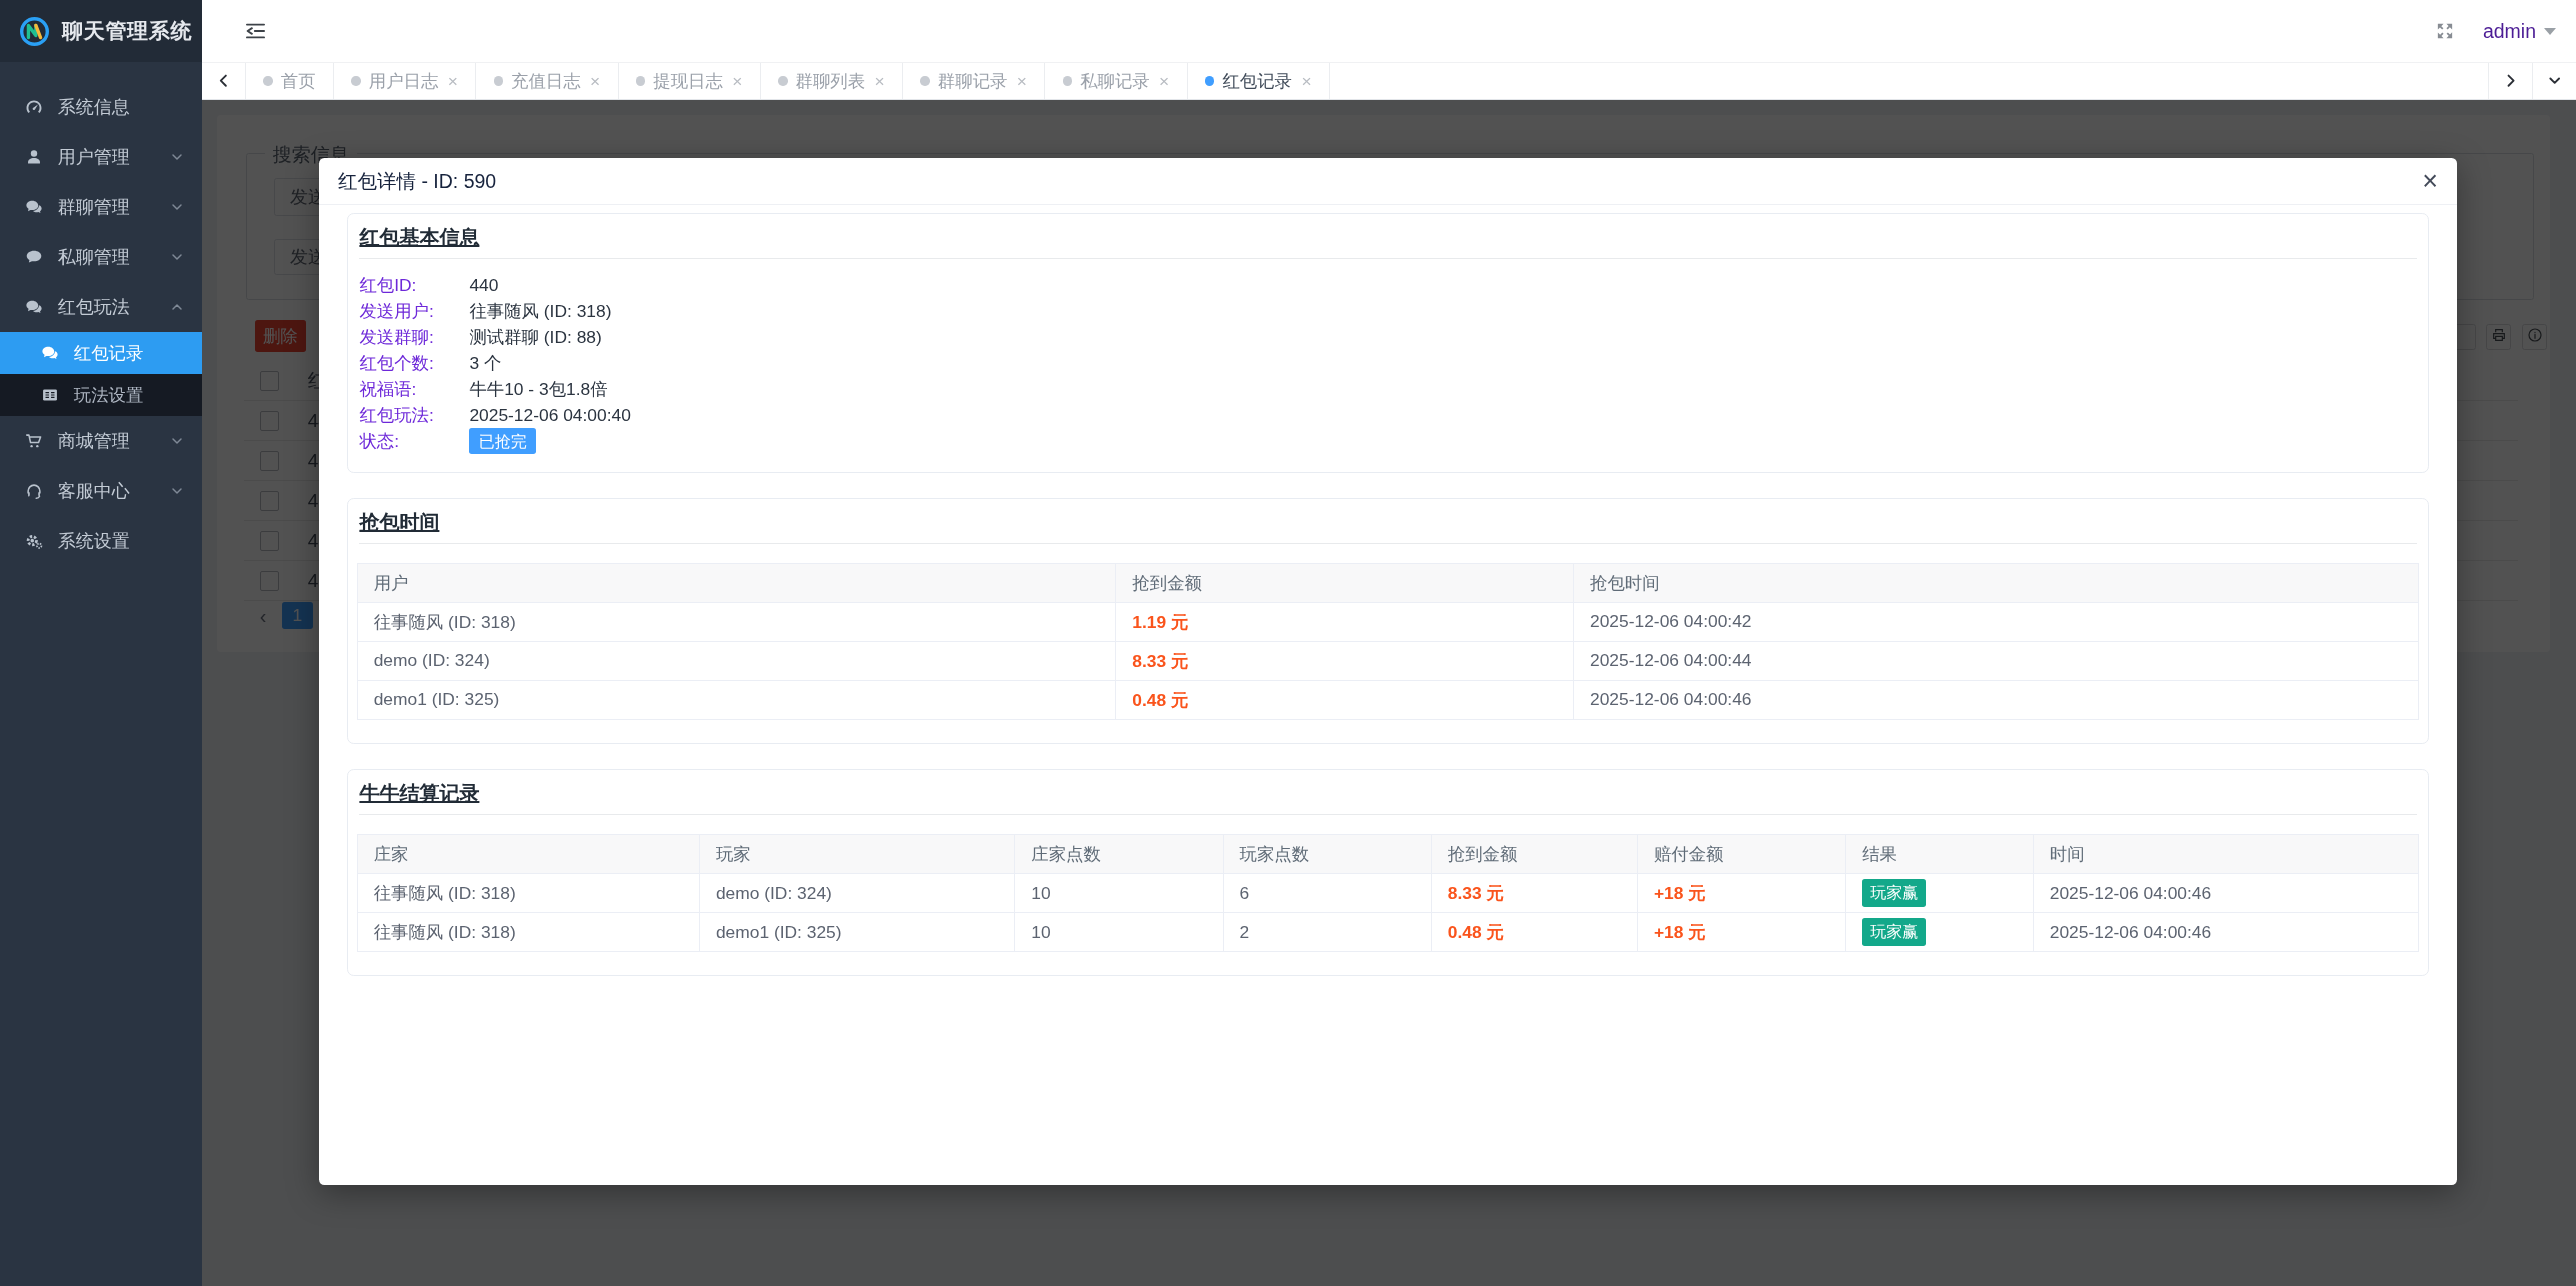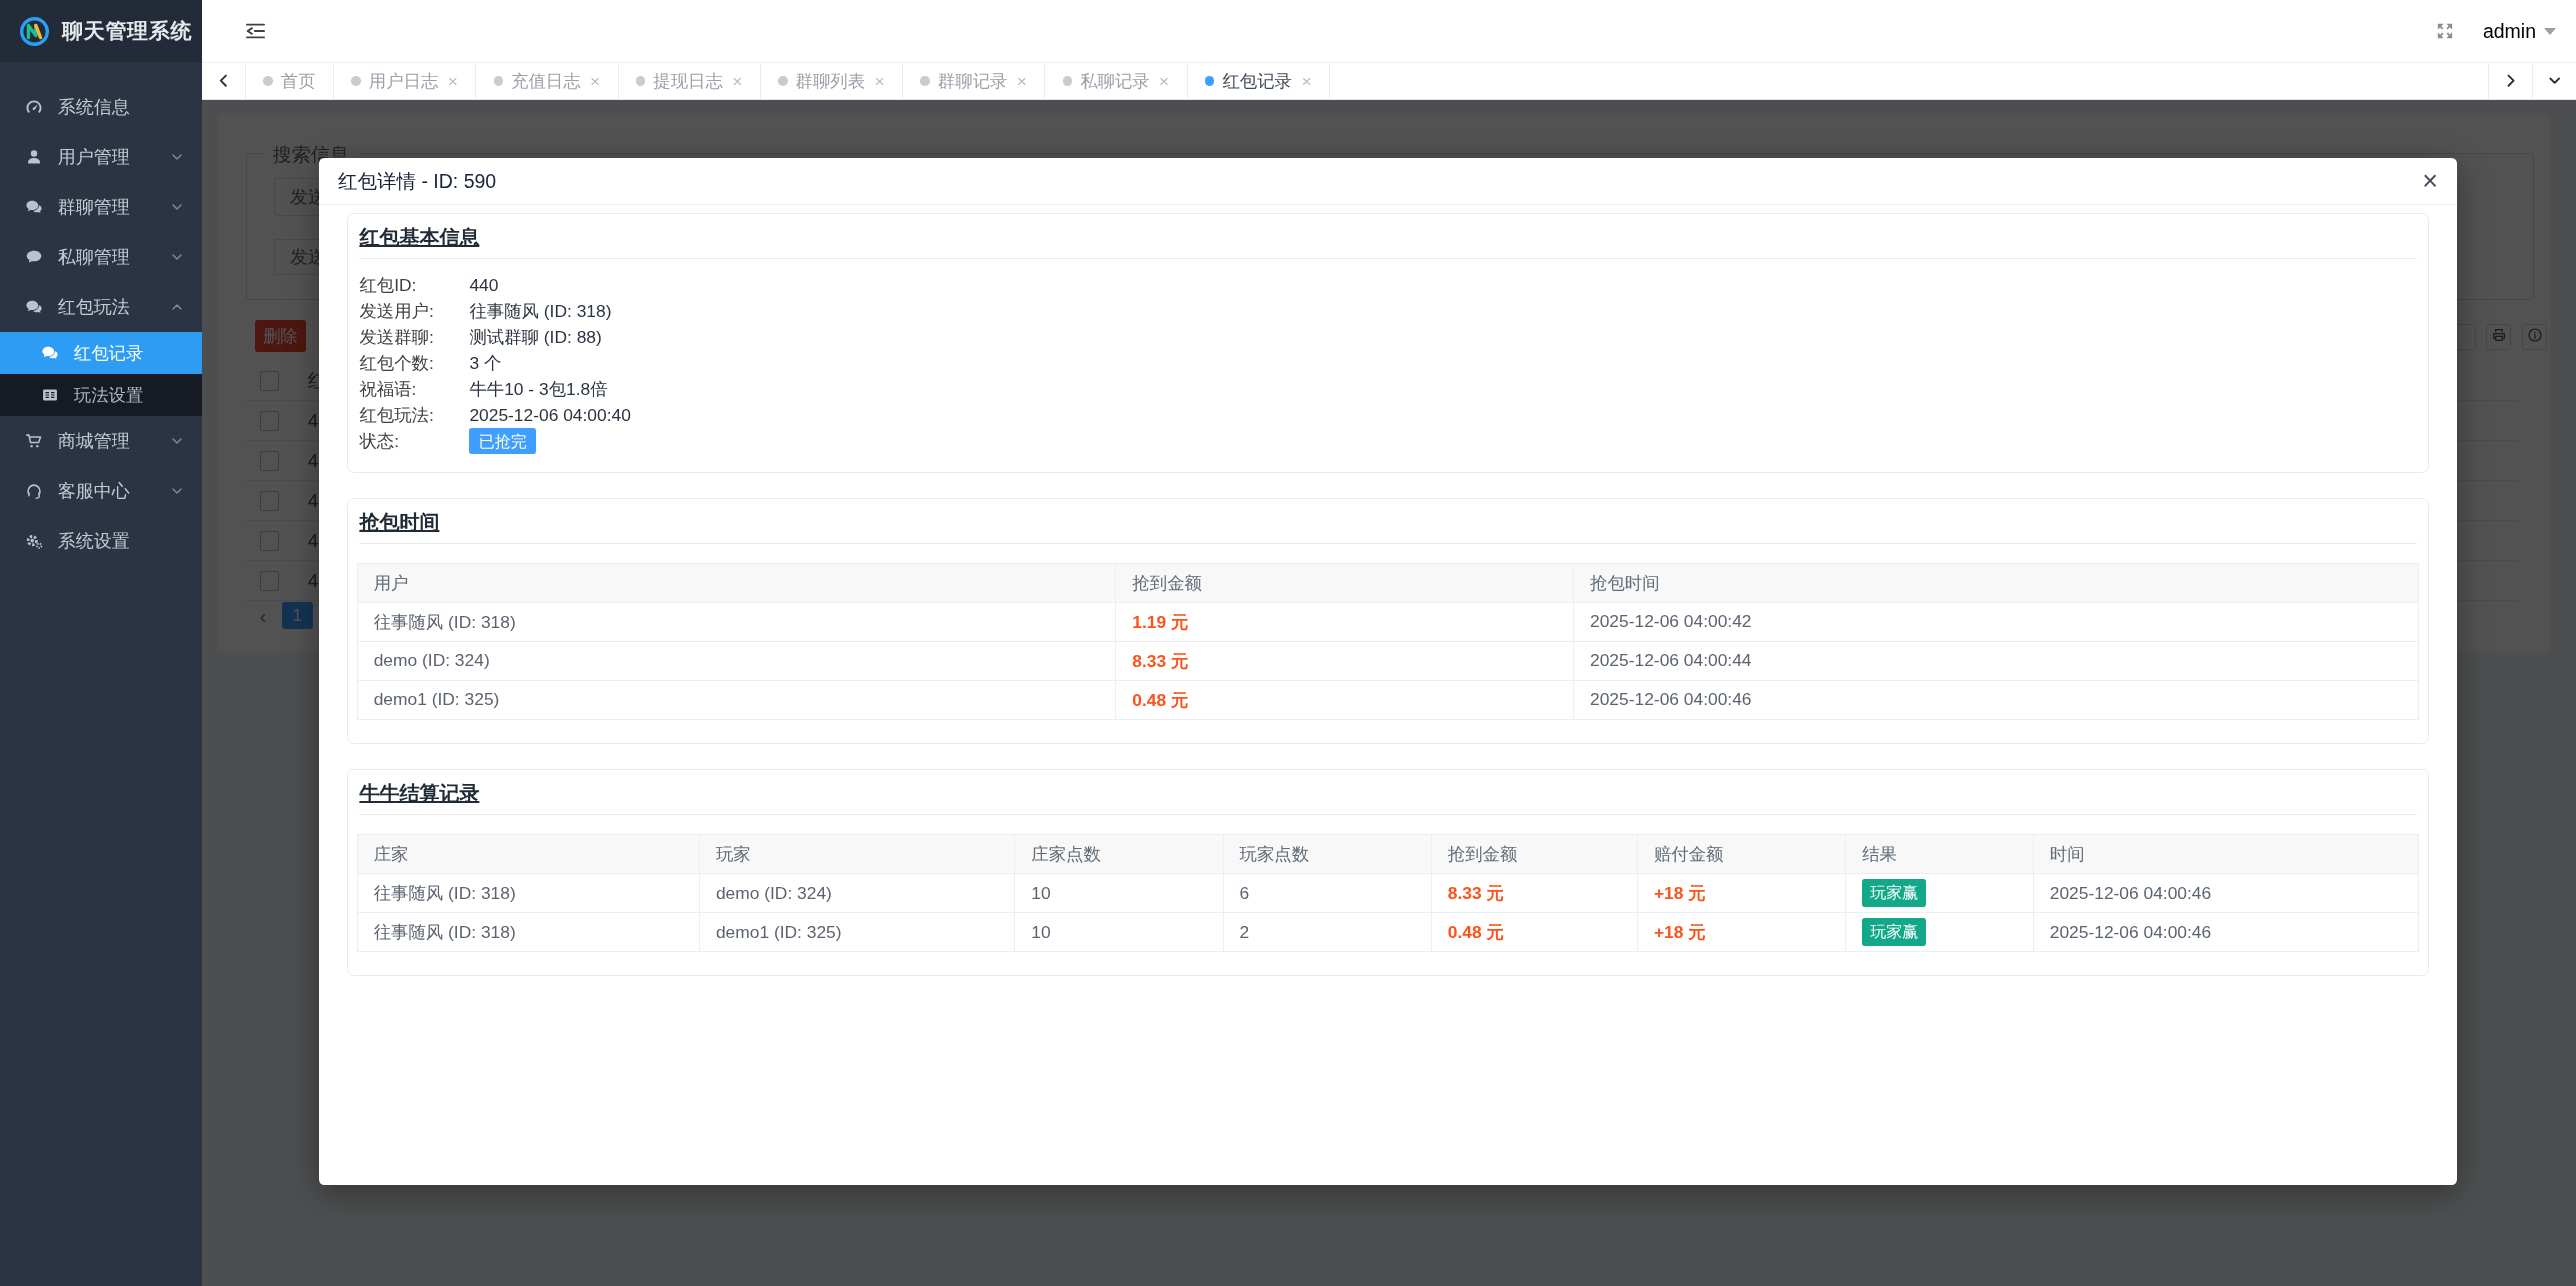--- a/index.html
+++ b/index.html
@@ -27,21 +27,21 @@
   .submenu .menu-item{height:42px;padding-left:40px;font-size:17.4px;color:#aeb6c2;}
   .submenu .menu-item.active{background:#2d9cf2;color:#ffffff;}
   .submenu .menu-item.active .mi-icon{color:#ffffff;}
 
   
   .main{flex:1;display:flex;flex-direction:column;min-width:0;}
   .topbar{height:62px;background:#ffffff;display:flex;align-items:center;border-bottom:0.7px solid #f0f1f3;}
   .fold-btn{margin-left:42px;color:#3d4248;display:inline-flex;cursor:pointer;}
   .topbar-right{margin-left:auto;display:flex;align-items:center;gap:28px;padding-right:20px;}
   .fs-btn{color:#878c93;display:inline-flex;cursor:pointer;}
-  .admin{display:flex;align-items:center;gap:8px;color:#000000;font-size:19.5px;cursor:pointer;}
+  .admin{display:flex;align-items:center;gap:8px;color:#4c1d95;font-size:19.5px;cursor:pointer;}
   .caret-down{width:0;height:0;border-left:6px solid transparent;border-right:6px solid transparent;border-top:7.4px solid #9aa0a6;}
 
   
   .tabbar{height:36px;background:#ffffff;display:flex;align-items:stretch;border-bottom:0.7px solid #e2e5e9;}
   .tab-nav{width:43px;display:flex;align-items:center;justify-content:center;color:#2b2f36;cursor:pointer;}
   .tab-nav svg{width:17.4px;height:17.4px;}
   .tab-nav.left{border-right:0.7px solid #ebedf0;}
   .tab-nav.right{border-left:0.7px solid #ebedf0;}
   .tabs{display:flex;align-items:stretch;flex:1;overflow:hidden;}
   .tab{display:flex;align-items:center;padding:0 17.4px;border-right:0.7px solid #ebedf0;color:#9ba1aa;cursor:pointer;white-space:nowrap;font-size:17.4px;}
@@ -76,21 +76,21 @@
   .modal-header{height:46px;display:flex;align-items:center;padding:0 19px;border-bottom:0.7px solid #eef0f4;}
   .modal-title{font-size:19.5px;color:#17233d;}
   .modal-close{margin-left:auto;font-size:27px;line-height:1;color:#444b5a;cursor:pointer;font-weight:300;}
   .modal-body{padding:0 28px;}
   .card{border:0.7px solid #e8ecf2;border-radius:6.7px;padding-top:12px;margin-bottom:25px;background:#fff;}
   .card:first-child{margin-top:8px;}
   .card h3{margin:0 0 0 11.4px;font-size:20px;color:#212b36;font-weight:700;line-height:23px;text-decoration:underline;}
   .divider{height:0.7px;background:#e8eaec;margin:9.4px 10.7px 0 10.7px;}
   .fields{margin:13.4px 0 17.4px 11.4px;}
   .f-row{display:flex;align-items:center;height:26px;}
-  .f-label{width:110px;color:#404040;}
+  .f-label{width:110px;color:#6d28d9;}
   .f-value{color:#2b3440;}
   .money{color:#fa541c;font-weight:700;}
   .badge-blue{display:inline-block;background:#409eff;color:#fff;font-size:16px;padding:3.4px 9.4px;border-radius:2.7px;line-height:1.2;}
   .badge-green{display:inline-block;background:#13a88a;color:#fff;font-size:16px;padding:4px 8px;border-radius:2.7px;line-height:1.2;}
   table.dtable{border-collapse:collapse;width:calc(100% - 17.4px);margin:19px 8.7px 23px 8.7px;table-layout:fixed;}
   table.dtable th,table.dtable td{border:0.7px solid #ebeef5;height:39px;padding:0 0 0 16px;text-align:left;font-weight:400;box-sizing:border-box;overflow:hidden;white-space:nowrap;}
   table.dtable th{background:#f8f8f9;color:#5f6b77;font-size:17.4px;}
   table.dtable td{color:#5c6370;font-size:17.4px;background:#fff;}
 </style>
 </head>

